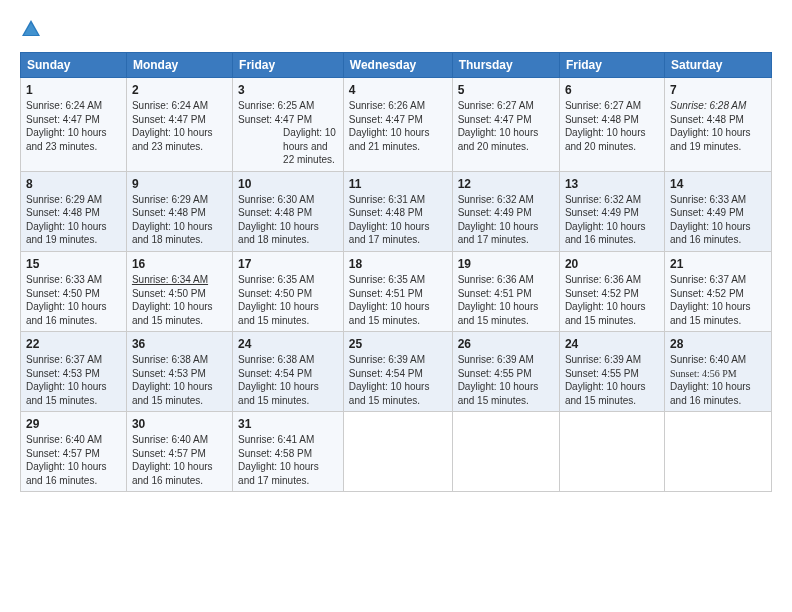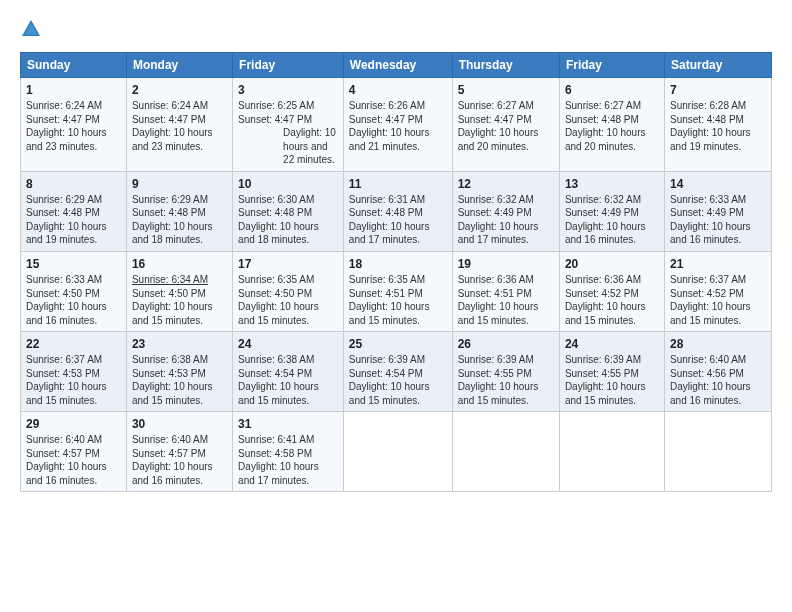--- a/index.html
+++ b/index.html
@@ -168,21 +168,21 @@
             <span style="display: block;">Daylight: 10 hours and 20 minutes.</span>
           </td>
           <td>
             <span class="day-num">6</span>
             <span style="display: block;">Sunrise: 6:27 AM</span>
             <span style="display: block;">Sunset: 4:48 PM</span>
             <span style="display: block;">Daylight: 10 hours and 20 minutes.</span>
           </td>
           <td>
             <span class="day-num">7</span>
-            <span style="display: block;">Sunrise: 6:28 AM</span>
+            <span style="display: block; font-style: italic;">Sunrise: 6:28 AM</span>
             <span style="display: block;">Sunset: 4:48 PM</span>
             <span style="display: block;">Daylight: 10 hours and 19 minutes.</span>
           </td>
         </tr>
         <tr>
           <td>
             <span class="day-num">8</span>
             <span style="display: block;">Sunrise: 6:29 AM</span>
             <span style="display: block;">Sunset: 4:48 PM</span>
             <span style="display: block;">Daylight: 10 hours and 19 minutes.</span>
@@ -269,21 +269,21 @@
           </td>
         </tr>
         <tr>
           <td>
             <span class="day-num">22</span>
             <span style="display: block;">Sunrise: 6:37 AM</span>
             <span style="display: block;">Sunset: 4:53 PM</span>
             <span style="display: block;">Daylight: 10 hours and 15 minutes.</span>
           </td>
           <td>
-            <span class="day-num">23</span>
+            <span class="day-num">36</span>
             <span style="display: block;">Sunrise: 6:38 AM</span>
             <span style="display: block;">Sunset: 4:53 PM</span>
             <span style="display: block;">Daylight: 10 hours and 15 minutes.</span>
           </td>
           <td>
             <span class="day-num">24</span>
             <span style="display: block;">Sunrise: 6:38 AM</span>
             <span style="display: block;">Sunset: 4:54 PM</span>
             <span style="display: block;">Daylight: 10 hours and 15 minutes.</span>
           </td>
@@ -301,21 +301,21 @@
           </td>
           <td>
             <span class="day-num">24</span>
             <span style="display: block;">Sunrise: 6:39 AM</span>
             <span style="display: block;">Sunset: 4:55 PM</span>
             <span style="display: block;">Daylight: 10 hours and 15 minutes.</span>
           </td>
           <td>
             <span class="day-num">28</span>
             <span style="display: block;">Sunrise: 6:40 AM</span>
-            <span style="display: block;">Sunset: 4:56 PM</span>
+            <span style="display: block; font-family: Liberation Serif, serif;">Sunset: 4:56 PM</span>
             <span style="display: block;">Daylight: 10 hours and 16 minutes.</span>
           </td>
         </tr>
         <tr>
           <td>
             <span class="day-num">29</span>
             <span style="display: block;">Sunrise: 6:40 AM</span>
             <span style="display: block;">Sunset: 4:57 PM</span>
             <span style="display: block;">Daylight: 10 hours and 16 minutes.</span>
           </td>

